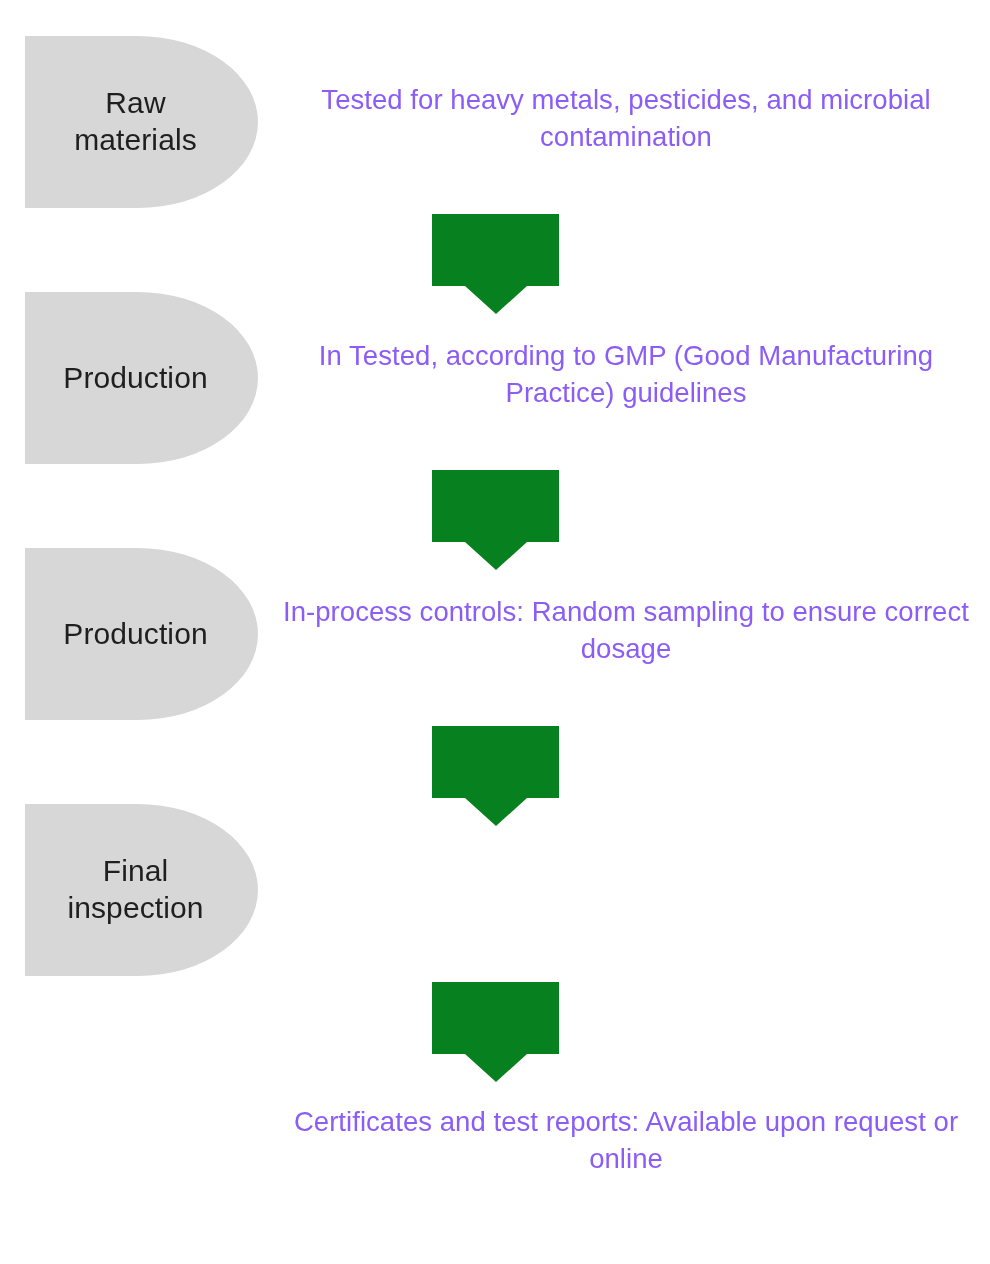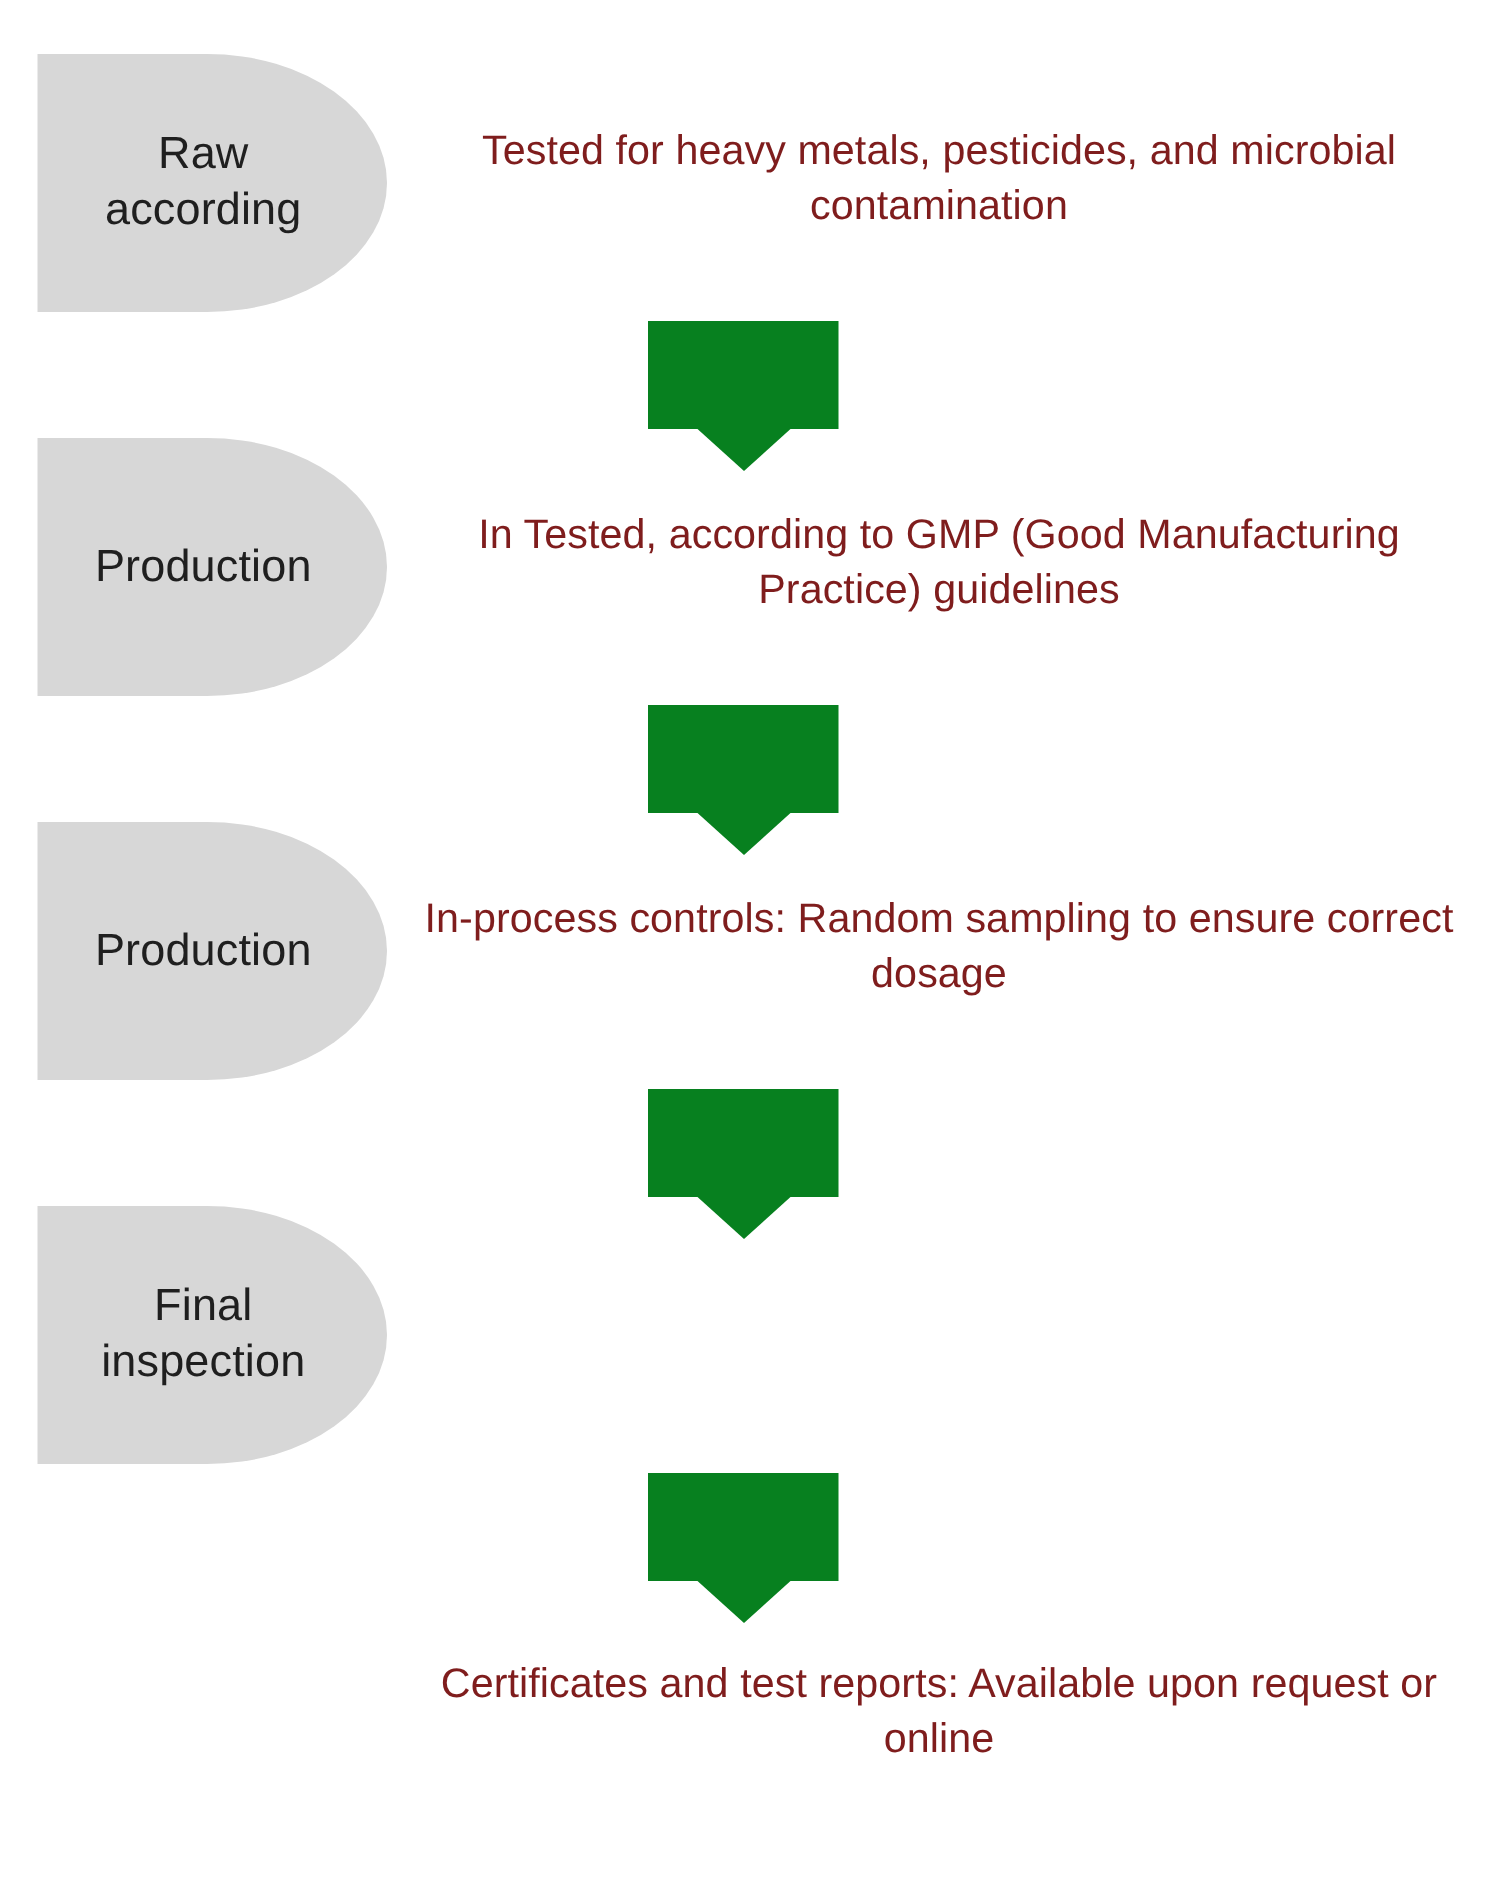--- a/index.html
+++ b/index.html
@@ -48,21 +48,21 @@
   }
 
   
   .body-text {
     position: absolute;
     left: 268px;
     width: 716px;
     font-size: 27.5px;
     line-height: 1.33;
     font-weight: 400;
-    color: #7f1d1d;
+    color: #8b5cf6;
     text-align: center;
     letter-spacing: 0.05px;
   }
 
   
   .arrow {
     position: absolute;
     width: 127px;
   }
   .arrow-body {
@@ -79,21 +79,21 @@
     border-top: 28px solid #07801f;
   }
 </style>
 </head>
 <body>
 
 <div class="flow">
 
   <div class="pill" style="top:36px; height:172px;">
     <div class="pill-label">Raw
-according</div>
+materials</div>
   </div>
   <div class="body-text" style="top:82px;">Tested for heavy metals, pesticides, and microbial contamination</div>
 
   <div class="arrow" style="top:214px; left:432px;">
     <div class="arrow-body"></div>
     <div class="arrow-tip"></div>
   </div>
 
   <div class="pill" style="top:292px; height:172px;">
     <div class="pill-label">Production</div>

